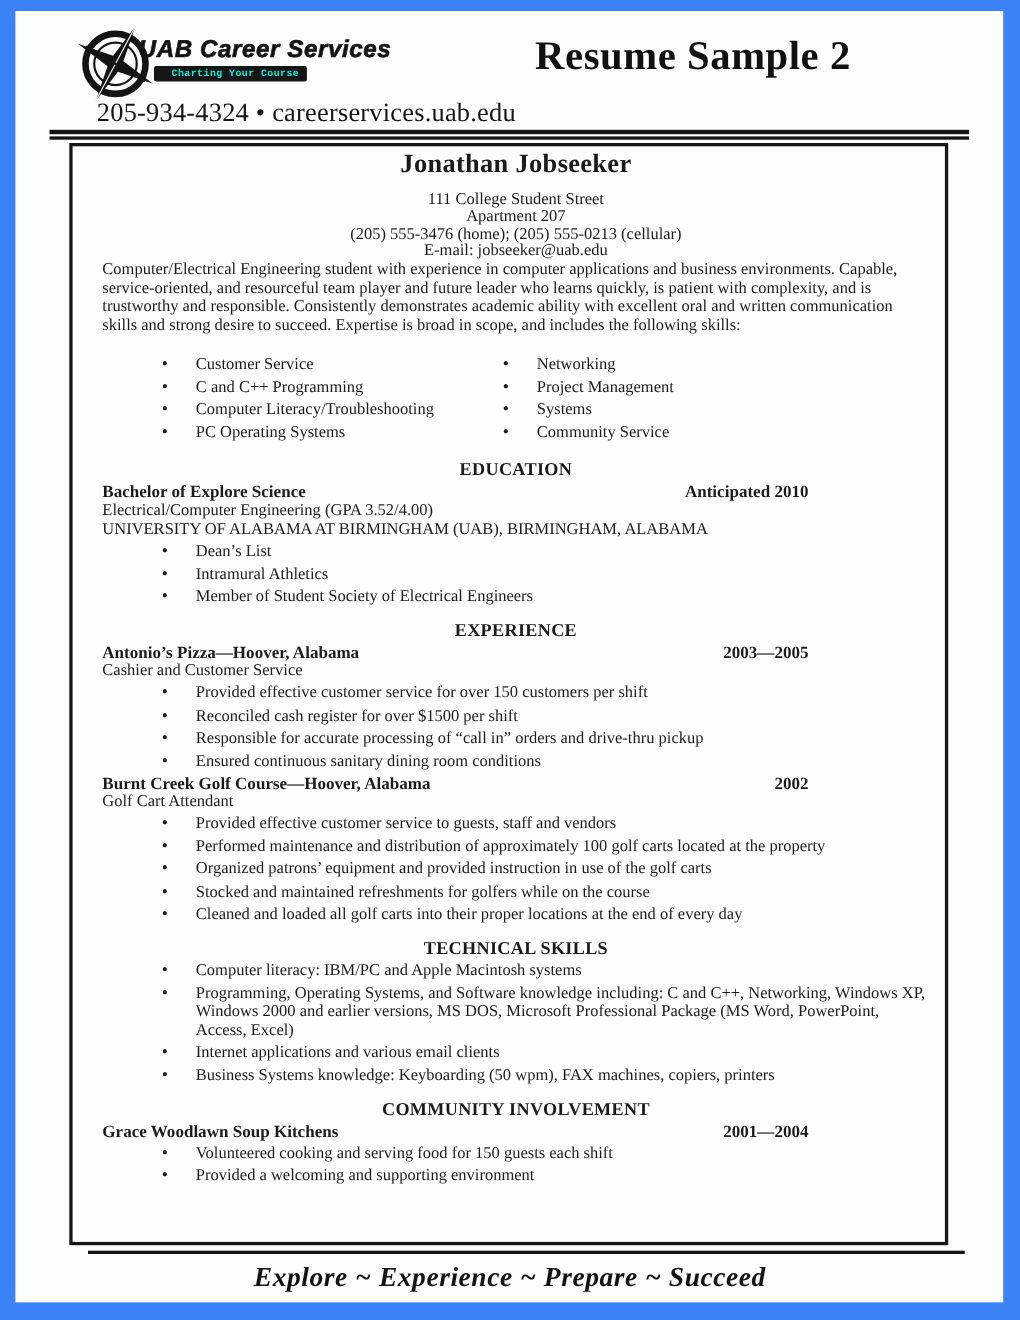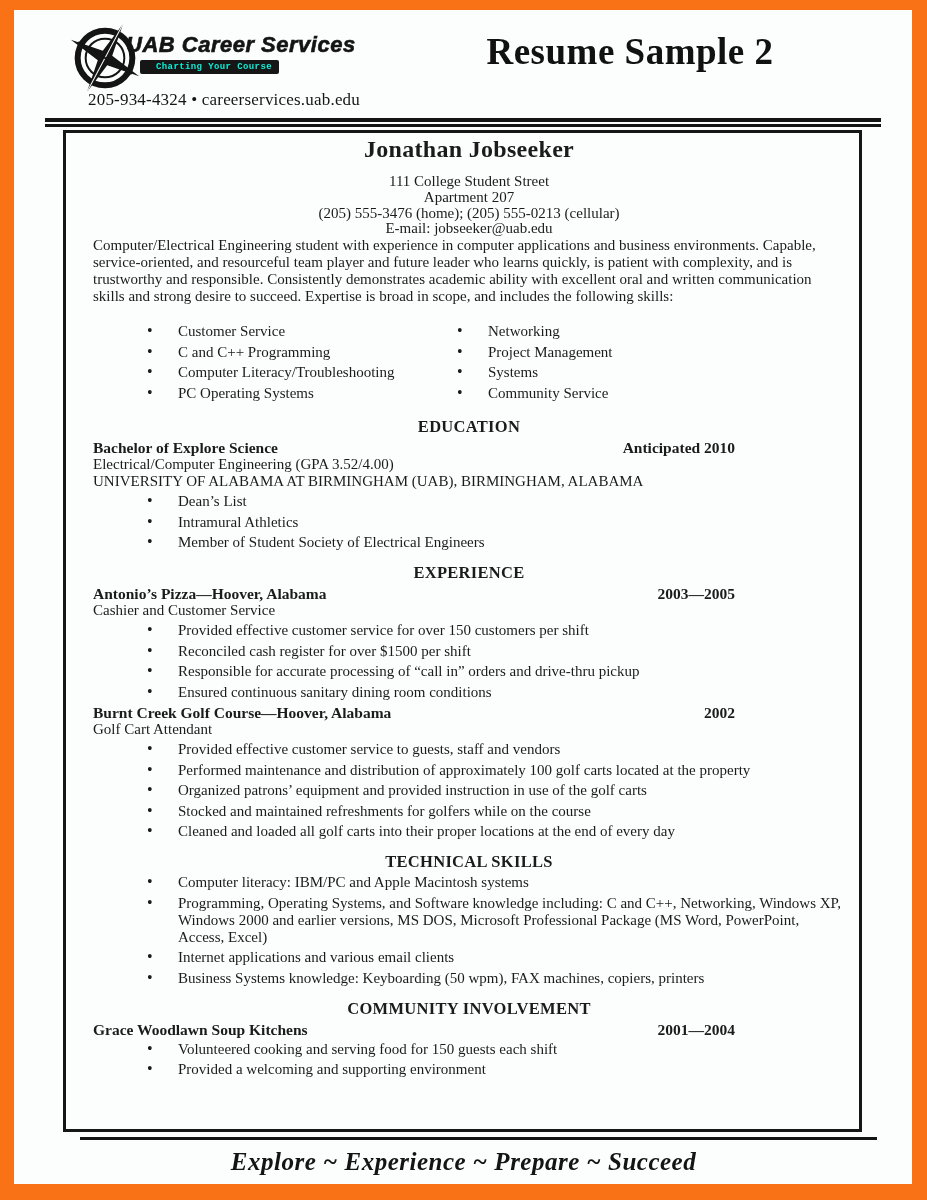--- a/index.html
+++ b/index.html
@@ -1,18 +1,18 @@
 <!DOCTYPE html>
 <html><head>
 <meta charset="utf-8">
 <style>
   html,body { margin:0; padding:0; background:#ffffff; }
   .page {
     position:relative; width:927px; height:1200px;
-    background:#f97316; overflow:hidden;
+    background:#3b82f6; overflow:hidden;
     font-family:"Liberation Serif", serif; color:#1b1b1b;
   }
   .paper {
     position:absolute; left:14px; top:10px; right:15px; bottom:16px;
     background:#FCFDFD;
   }
   
   .logo { position:absolute; left:64px; top:16px; width:300px; height:84px; }
   .compass { position:absolute; left:0; top:2px; }
   .logo-text {
@@ -23,21 +23,21 @@
   }
   .logo-tagline {
     position:absolute; left:76px; top:44px;
     background:#161616; color:#0AF0D8;
     font-family:Liberation Mono, monospace; font-weight:bold;
     font-size:9px; padding:2px 7px 2px 16px; white-space:nowrap;
     border-radius:2px; letter-spacing:0.4px;
   }
   .contact-line {
     position:absolute; left:88px; top:90px;
-    font-size:17px; color:#151515; letter-spacing:0.2px;
+    font-size:24px; color:#151515; letter-spacing:0.2px;
   }
   .page-title {
     position:absolute; left:420px; top:30px; width:420px;
     text-align:center; font-size:37px; font-weight:bold; color:#111;
     letter-spacing:0.5px;
   }
   
   .rule-top {
     position:absolute; left:45px; top:118px; width:836px;
     height:2px; border-top:4px solid #141414; border-bottom:3px solid #141414;

